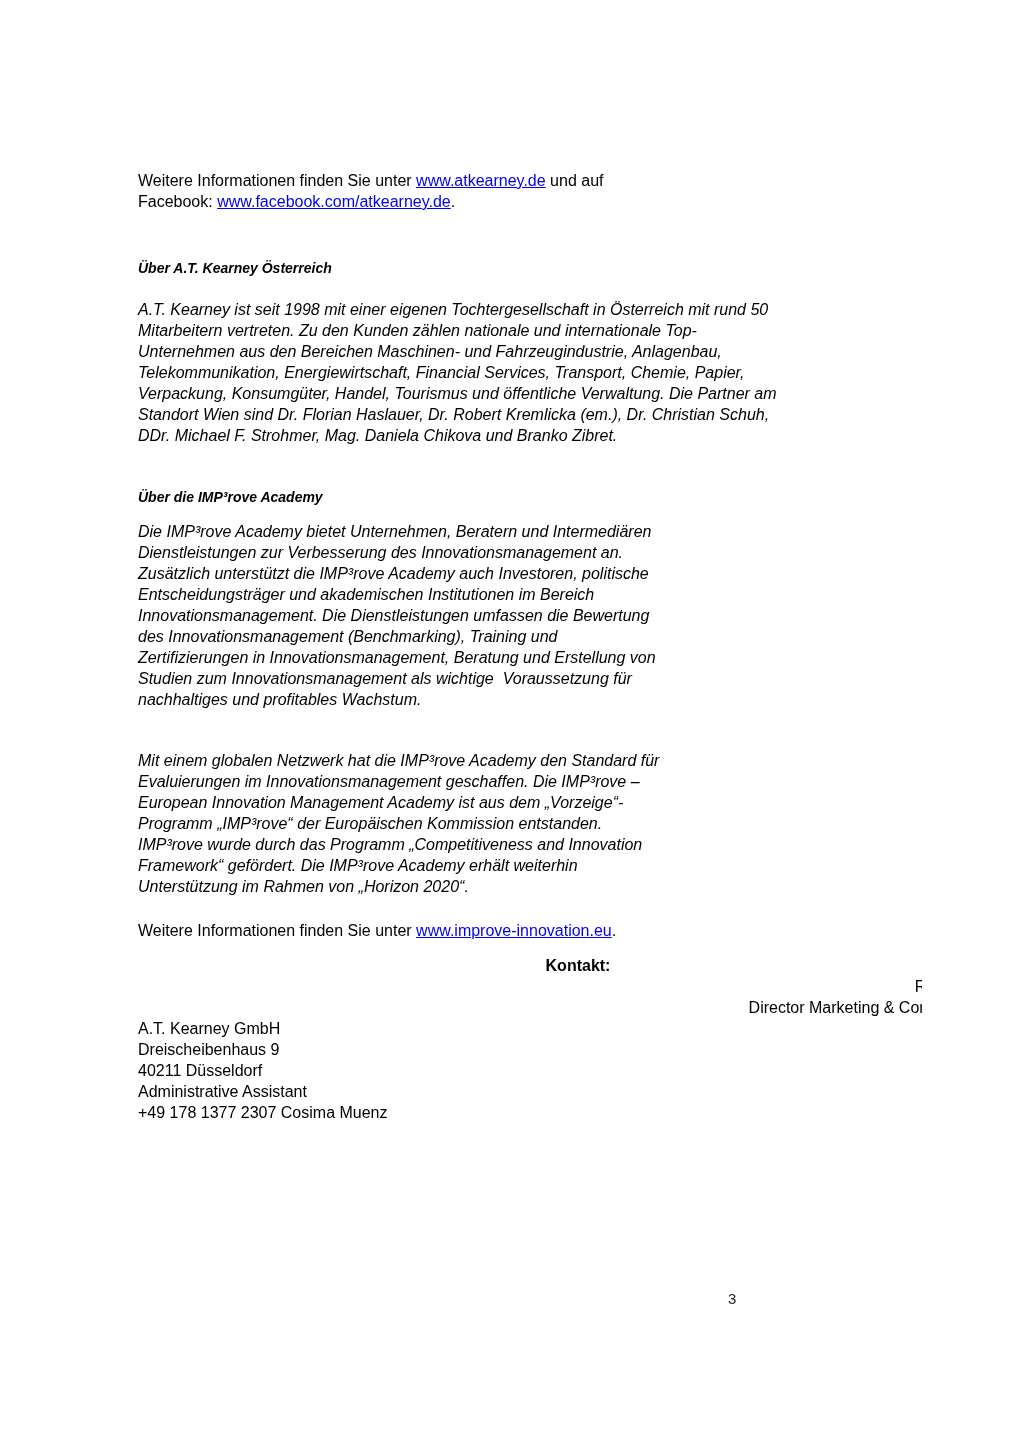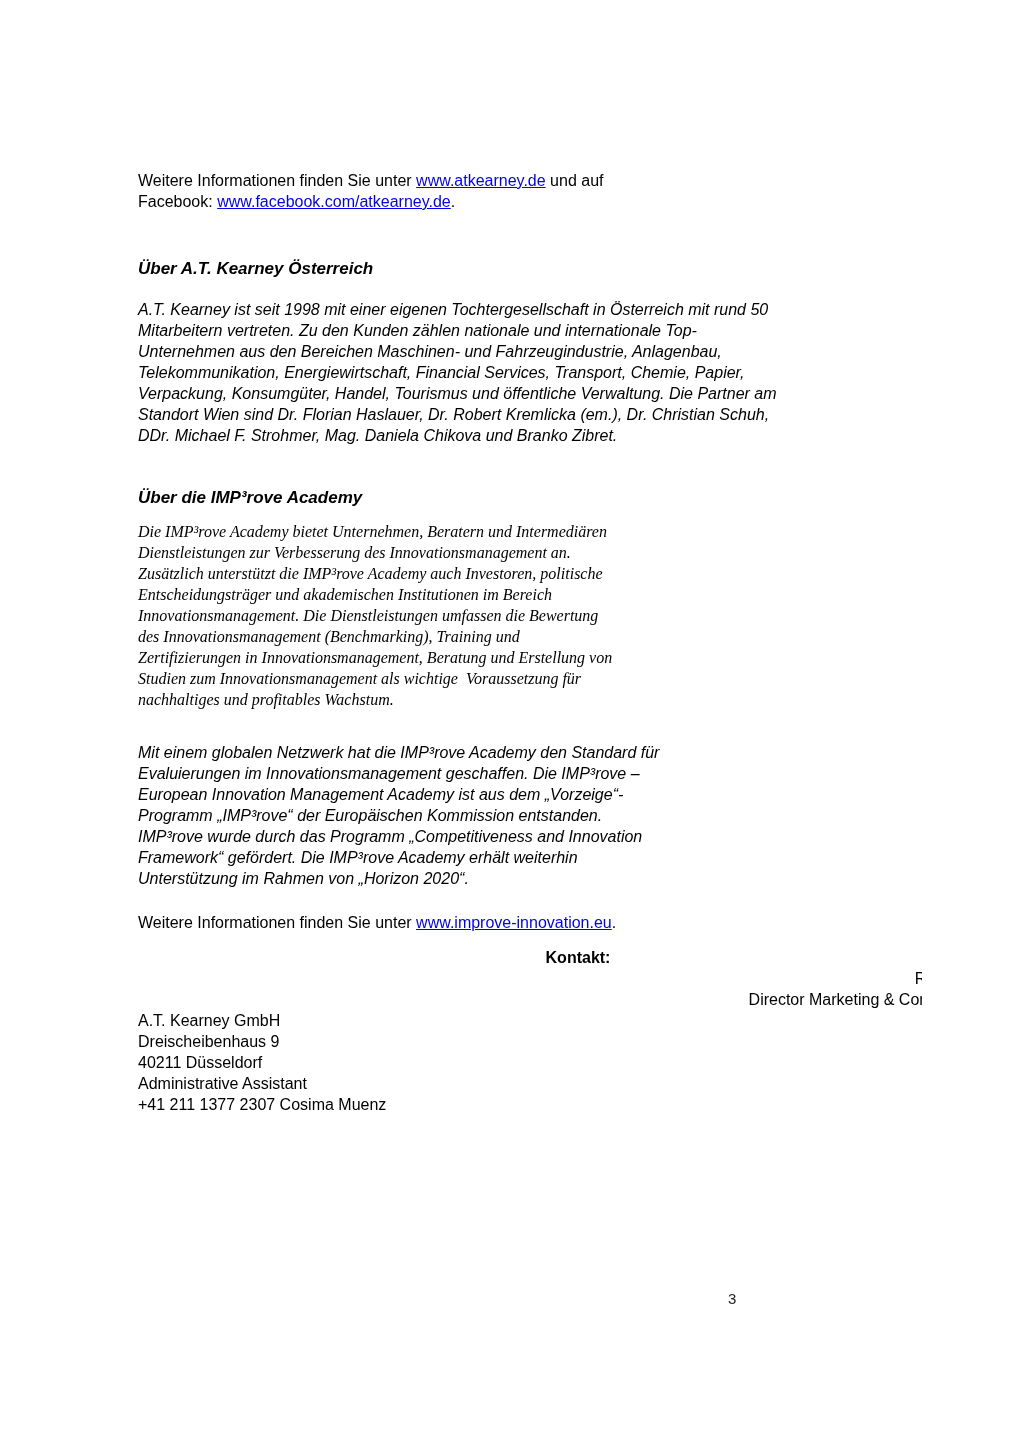--- a/index.html
+++ b/index.html
@@ -19,35 +19,35 @@
     left: 138px;
     top: 170px;
     width: 880px;
   }
   .prewrap { white-space: pre-wrap; }
   .italic { font-style: italic; }
   .bold { font-weight: bold; text-align: center; }
   .heading {
     font-weight: bold;
     font-style: italic;
-    font-size: 17px;
+    font-size: 14px;
     margin: 0;
   }
   p, div.block { margin: 0; }
   a.doclink {
     color: #0000ee;
     text-decoration: underline;
     cursor: pointer;
   }
   .mt-intro      { margin-top: 0; }
   .mt-h1         { margin-top: 46px; }
   .mt-p1         { margin-top: 20px; }
   .mt-h2         { margin-top: 41px; }
-  .mt-p2         { margin-top: 13px; font-family: Liberation Serif, serif; }
-  .mt-p3         { margin-top: 32px; font-style: italic; }
+  .mt-p2         { margin-top: 13px; }
+  .mt-p3         { margin-top: 40px; font-style: italic; }
   .mt-moreinfo   { margin-top: 23px; }
   .mt-kontakt    { margin-top: 14px; }
   .mt-nameblock  { margin-top: 18px; text-align: right; }
   .mt-company    { margin-top: 21px; }
   .page-number {
     position: absolute;
     left: 728px;
     top: 1288px;
     font-size: 15px;
     color: #222222;
@@ -103,19 +103,19 @@
     <div class="block mt-nameblock">
       <div>Regina Körner</div>
       <div>Director Marketing &amp; Communications</div>
     </div>
 
     <div class="block mt-company">
       <div>A.T. Kearney GmbH</div>
       <div>Dreischeibenhaus 9</div>
       <div>40211 Düsseldorf</div>
       <div>Administrative Assistant</div>
-      <div>+41 211 1377 2307 Cosima Muenz</div>
+      <div>+49 178 1377 2307 Cosima Muenz</div>
     </div>
 
   </div>
 
   <div class="page-number">3</div>
 </div>
 
 </body></html>

